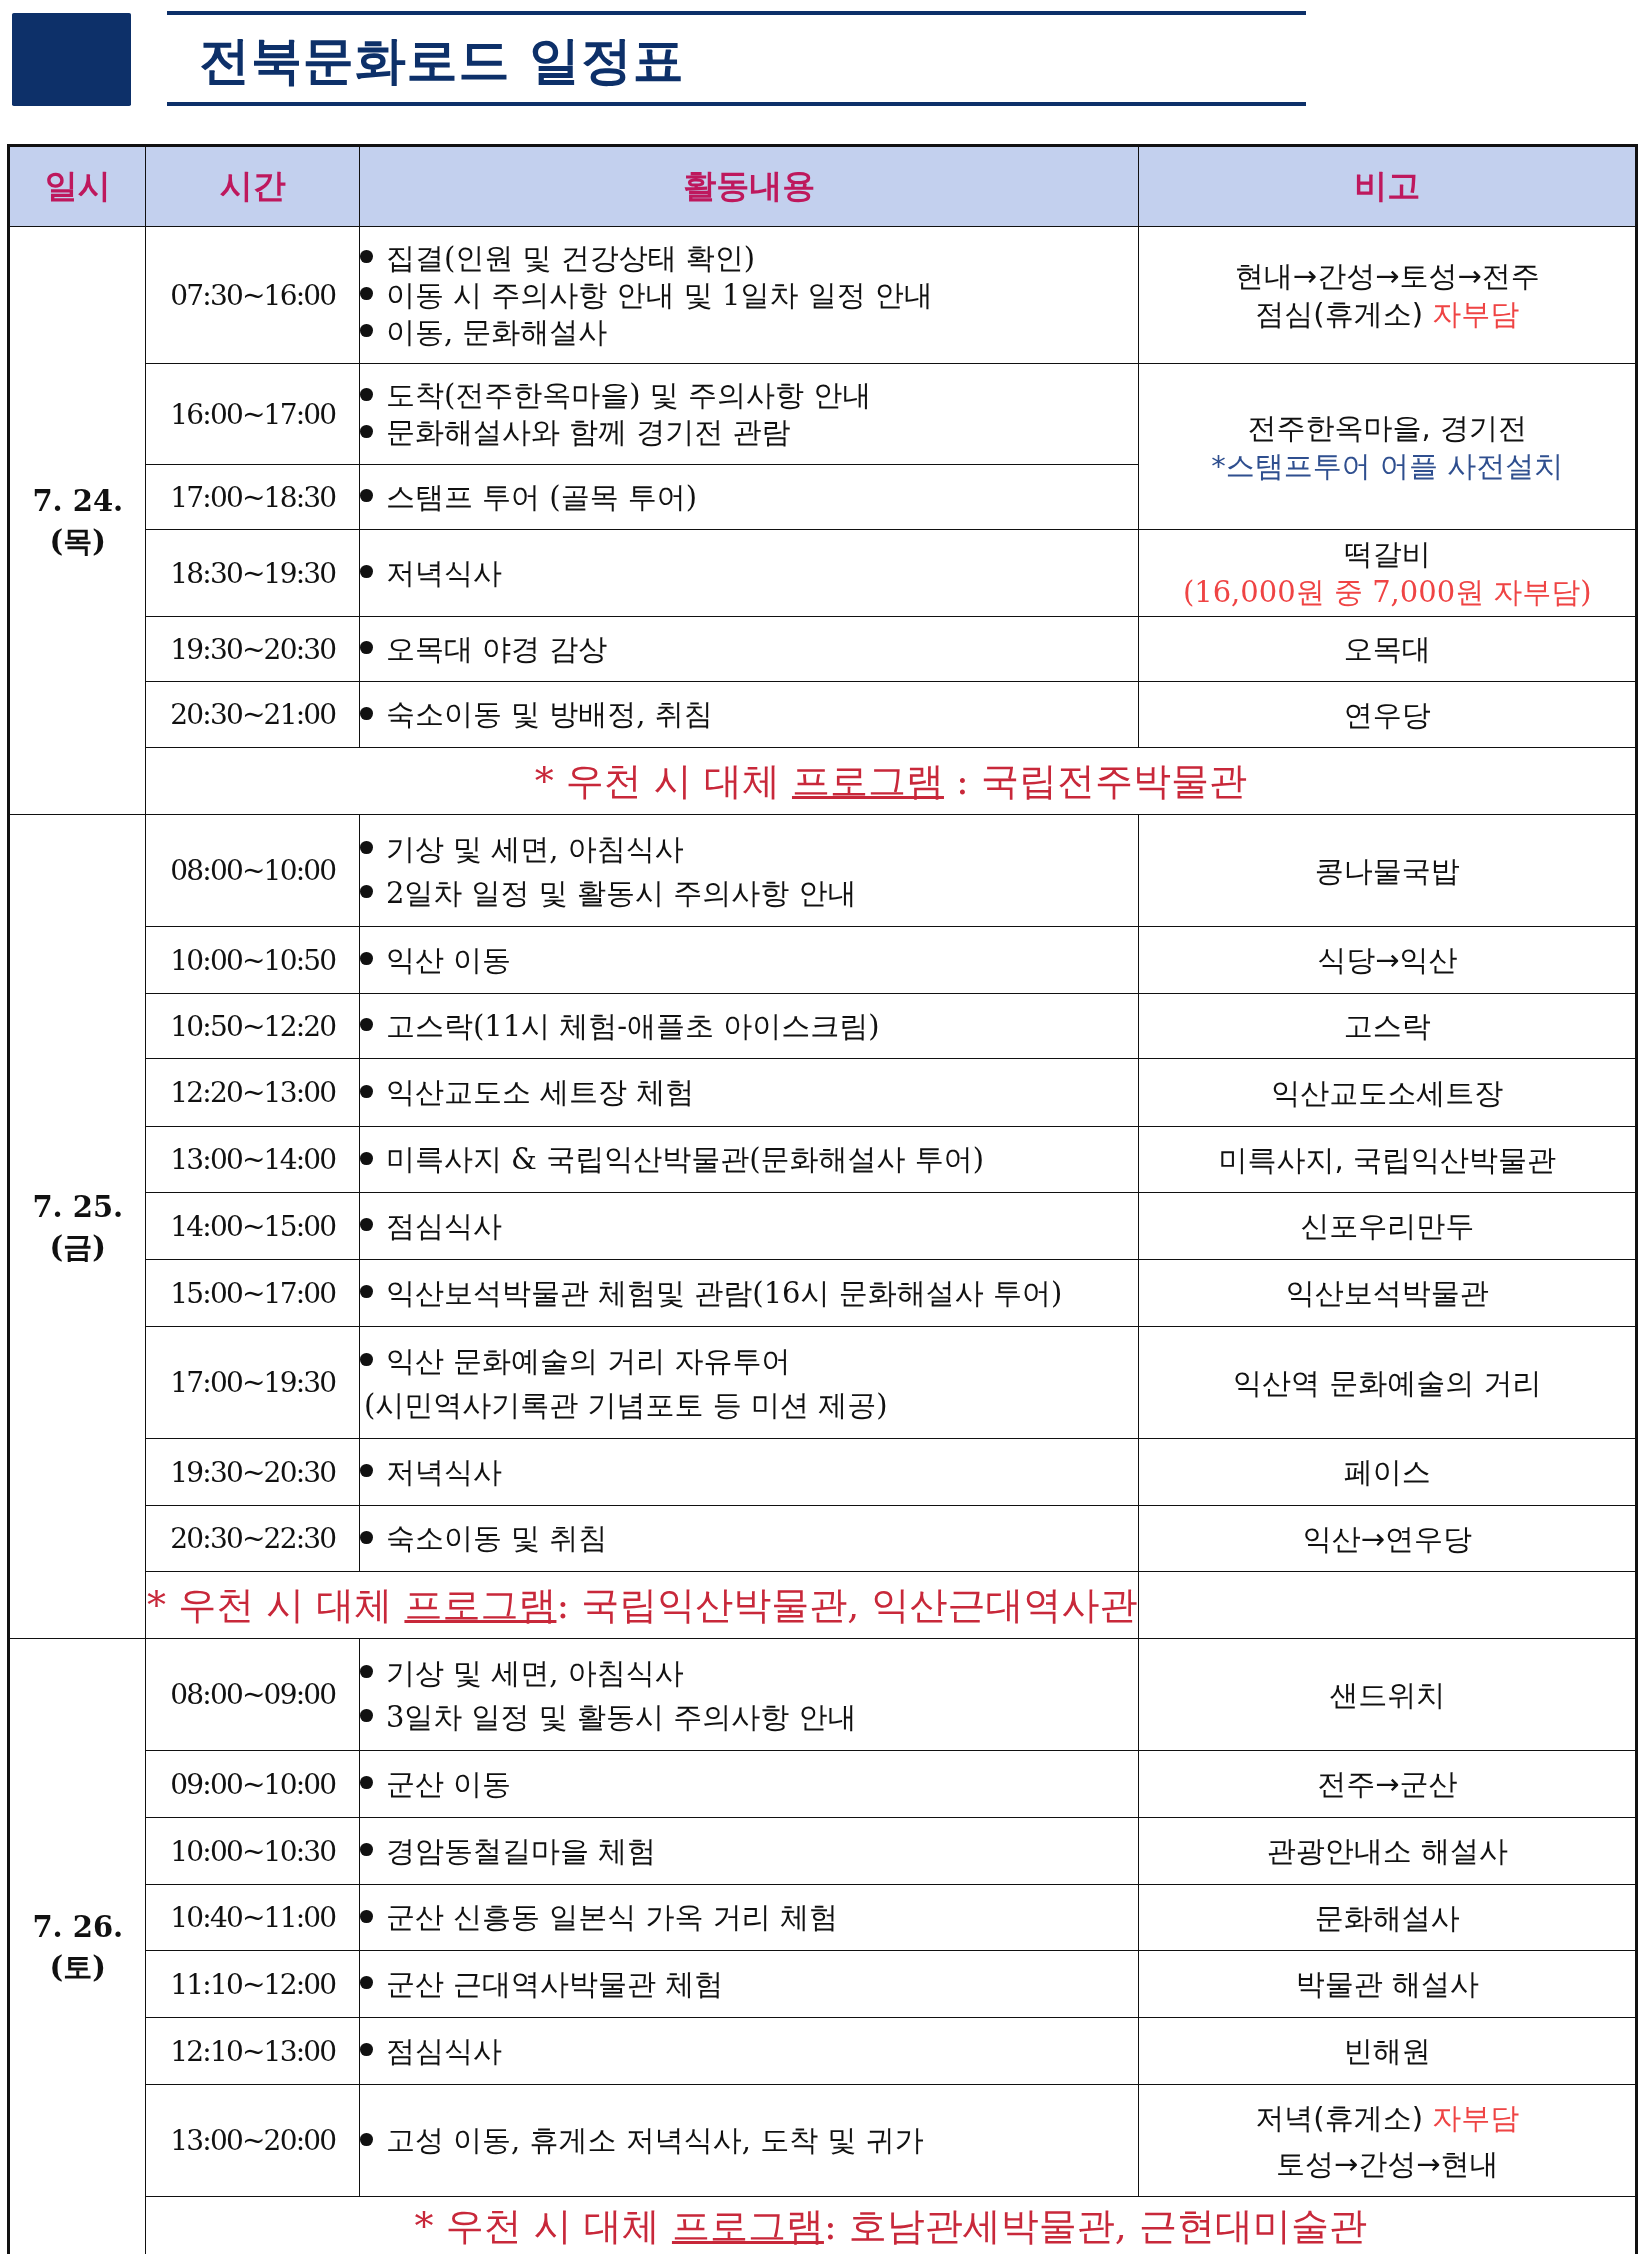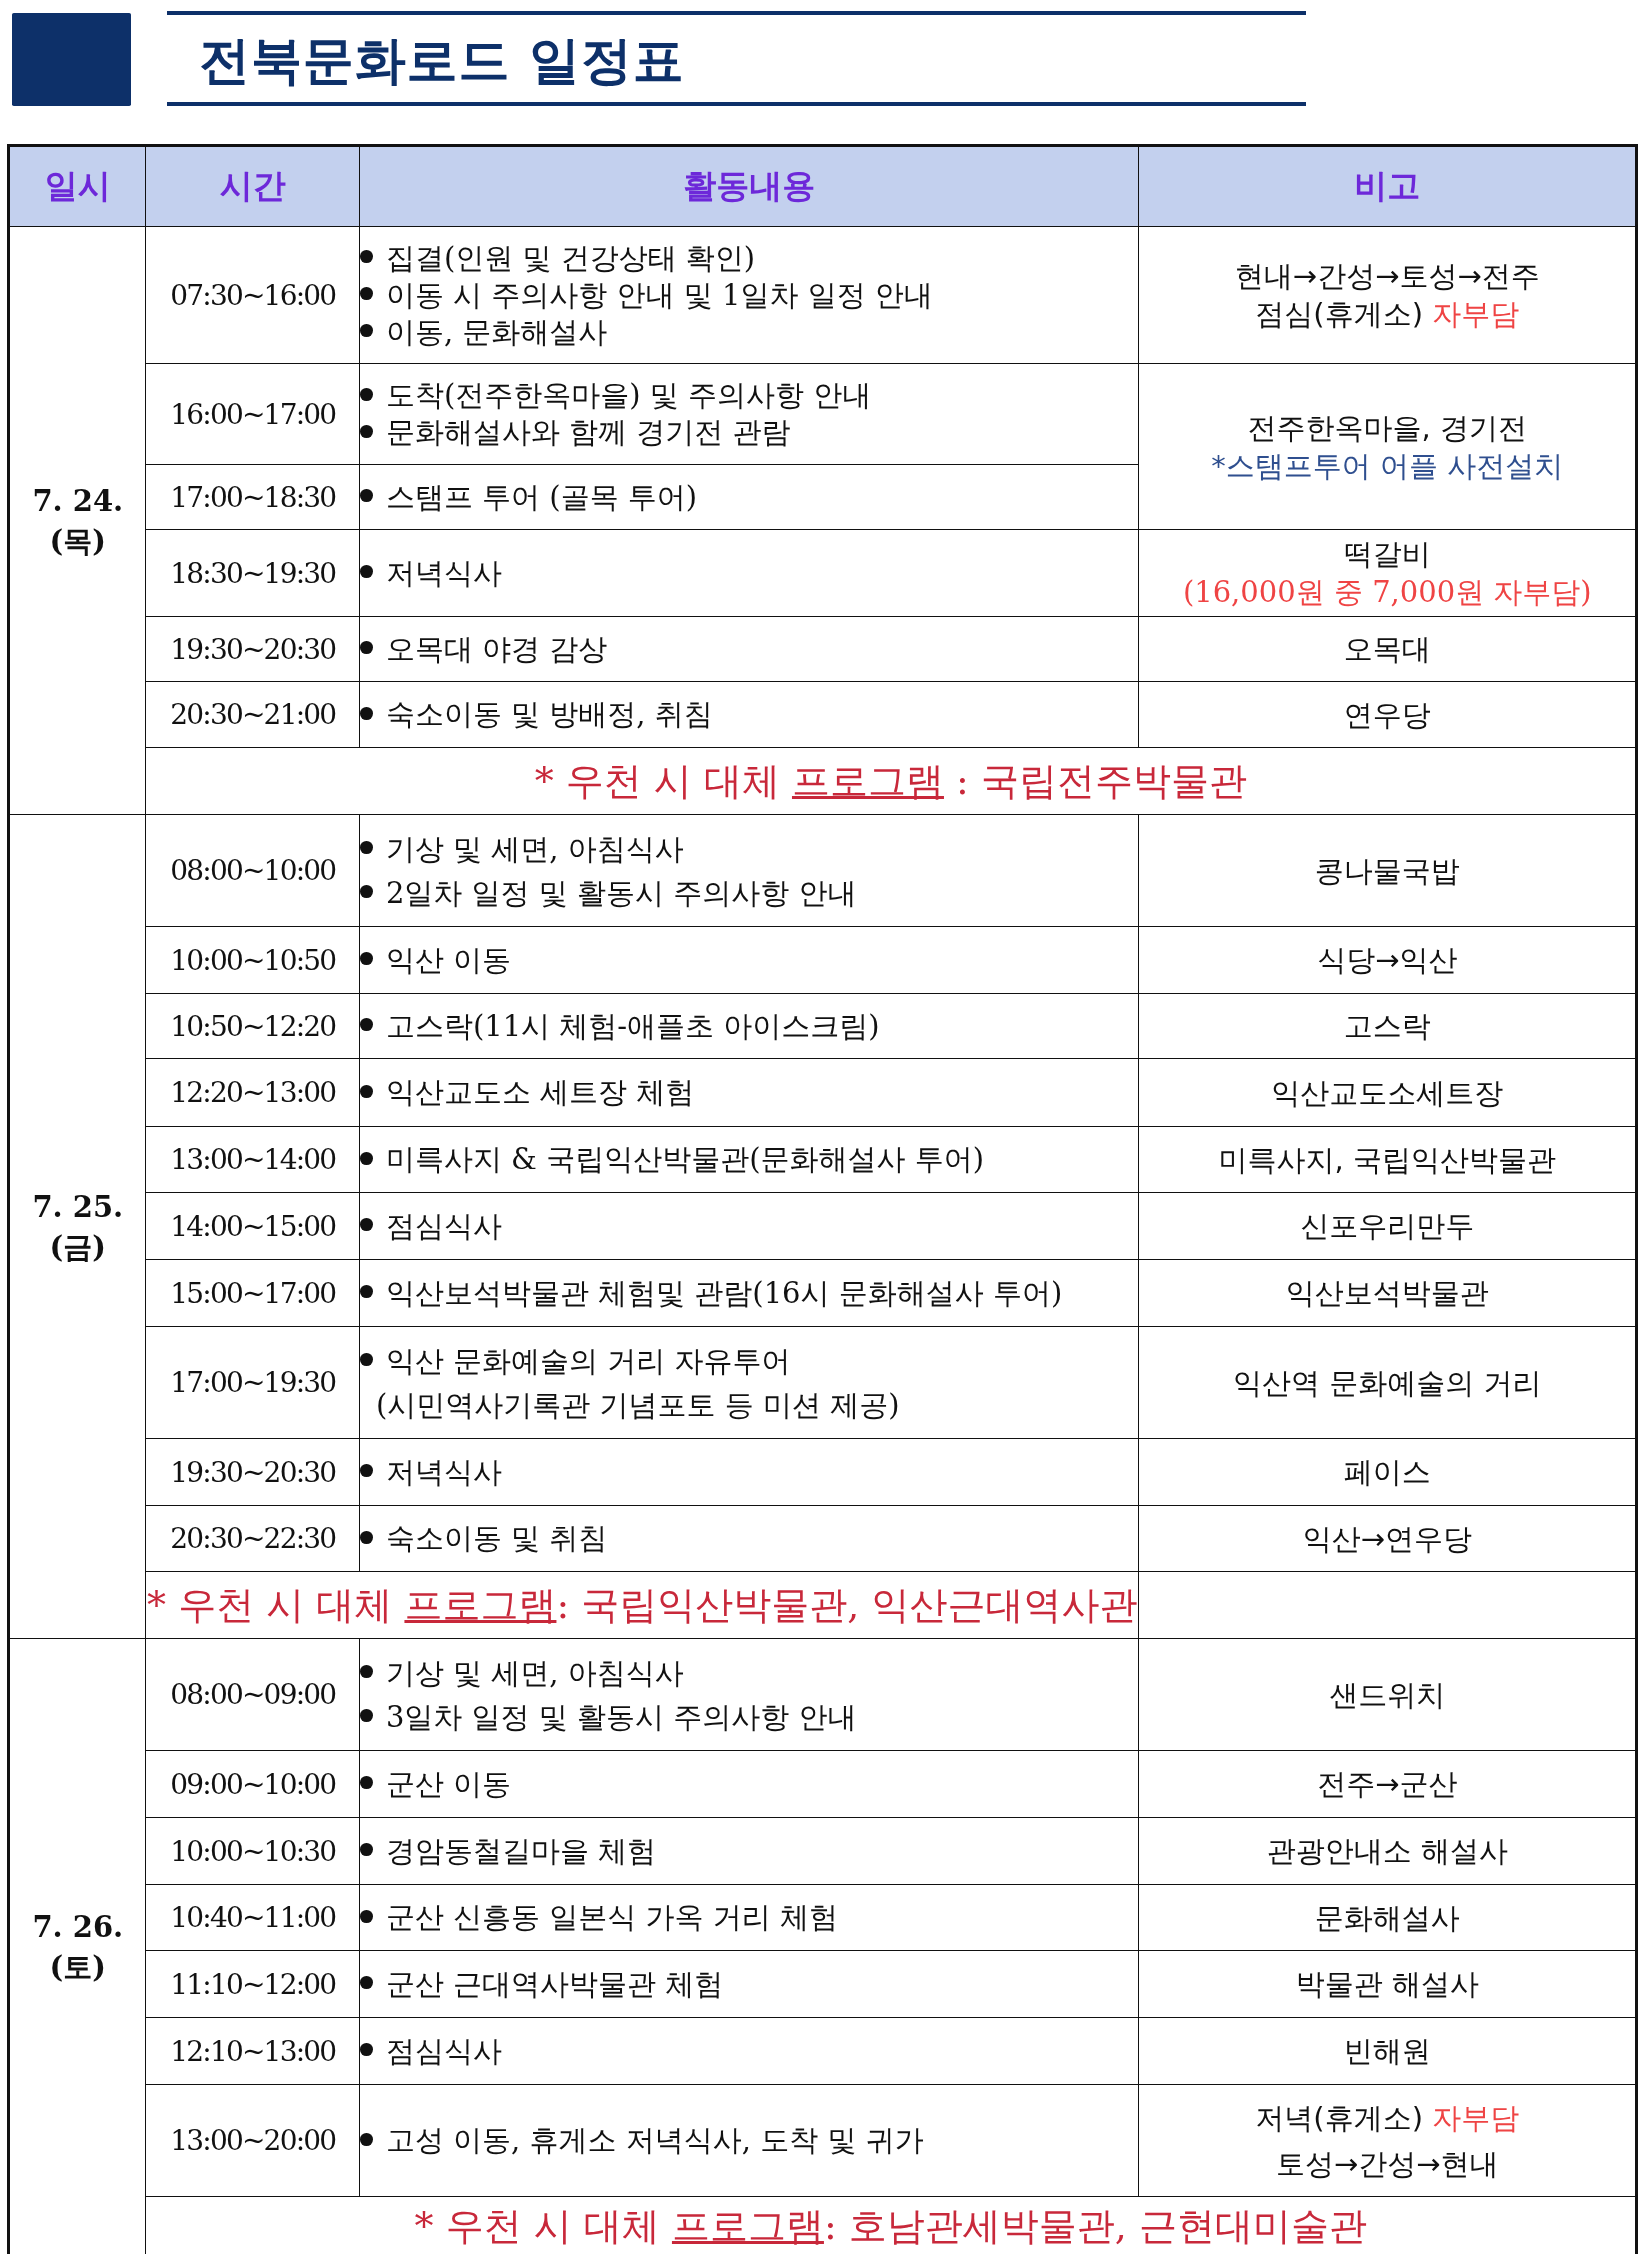--- a/index.html
+++ b/index.html
@@ -12,21 +12,21 @@
   .title-line.bottom { top:102px; }
   .title-text { position:absolute; left:199px; top:22px; height:77px; line-height:77px;
          font-family:"DejaVu Sans", sans-serif; font-weight:bold; font-size:51px;
          color:#0d3069; letter-spacing:0.9px; }
 
   table.schedule { position:absolute; left:7.3px; top:144px; width:1628px;
          border-collapse:collapse; table-layout:fixed; border:3.7px solid #111; }
   table.schedule td, table.schedule th { border:1.8px solid #111; padding:0; vertical-align:middle; }
   col.c1 { width:137px; } col.c2 { width:214px; } col.c3 { width:779px; } col.c4 { width:498px; }
   th { background:#c3d0ee; font-family:"DejaVu Sans", sans-serif; font-weight:bold; font-size:33px;
-       height:79px; text-align:center; color:#6d28d9; }
+       height:79px; text-align:center; color:#be185d; }
   td.date { text-align:center; font-weight:bold; font-size:29px; line-height:40px; }
   td.time { text-align:center; font-size:28px; letter-spacing:-1.8px; }
   td.act { padding-left:11px; font-size:29px; line-height:37px; }
   td.note-col { text-align:center; font-family:"DejaVu Sans", sans-serif; font-size:29px; line-height:38px; }
   td.rain { text-align:center; color:#c8283a; font-size:38px; }
   .bullet-item { display:block; white-space:nowrap; }
   .bullet { display:inline-block; width:12.8px; height:12.8px; border-radius:50%; background:#111;
             margin-right:12.8px; vertical-align:middle; position:relative; top:-2.7px; }
   .red { color:#ef4444; }
   .blue { color:#2f4f8f; }
@@ -169,21 +169,21 @@
       <td class="time">15:00~17:00</td>
       <td class="act">
           <span class="bullet-item"><span class="bullet"></span><span>익산보석박물관 체험및 관람(16시 문화해설사 투어)</span></span>
         </td>
       <td class="note-col">익산보석박물관</td>
     </tr>
     <tr style="height:112px">
       <td class="time">17:00~19:30</td>
       <td class="act" style="line-height:44px;">
         <span class="bullet-item"><span class="bullet"></span><span>익산 문화예술의 거리 자유투어</span></span>
-        <span class="bullet-item" style="padding-left:3.7px;margin-left:12px;">(시민역사기록관 기념포토 등 미션 제공)</span>
+        <span class="bullet-item" style="padding-left:3.7px;">(시민역사기록관 기념포토 등 미션 제공)</span>
       </td>
       <td class="note-col">익산역 문화예술의 거리</td>
     </tr>
     <tr style="height:67px">
       <td class="time">19:30~20:30</td>
       <td class="act">
           <span class="bullet-item"><span class="bullet"></span><span>저녁식사</span></span>
         </td>
       <td class="note-col">페이스</td>
     </tr>

